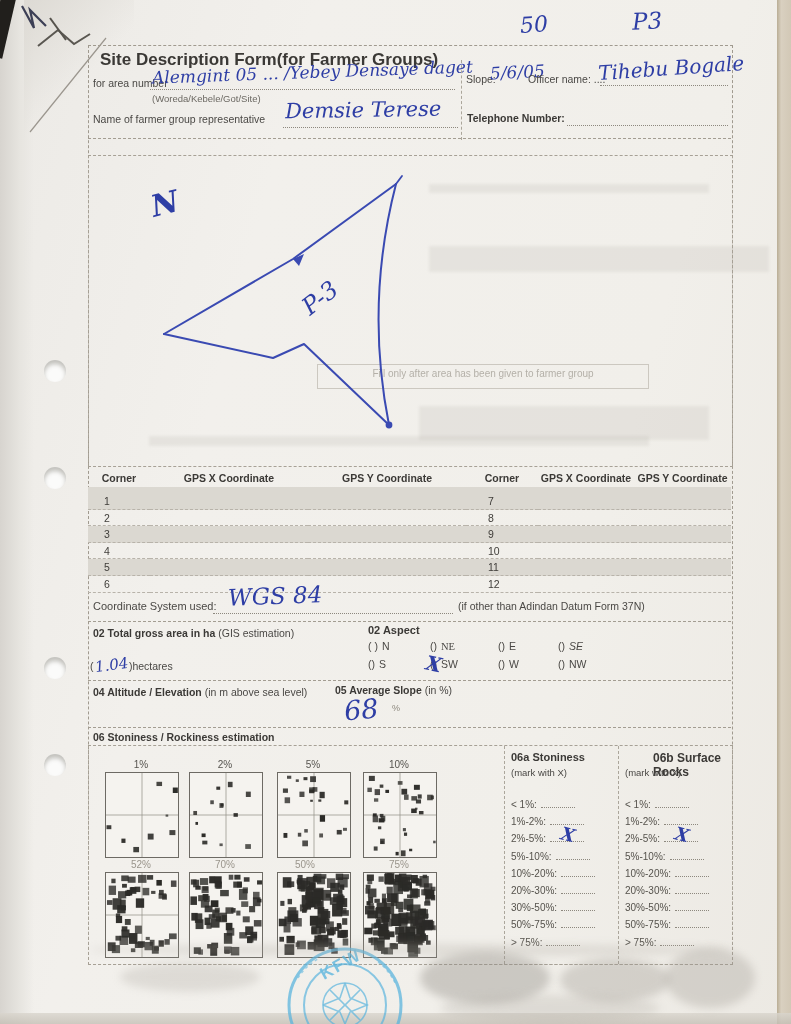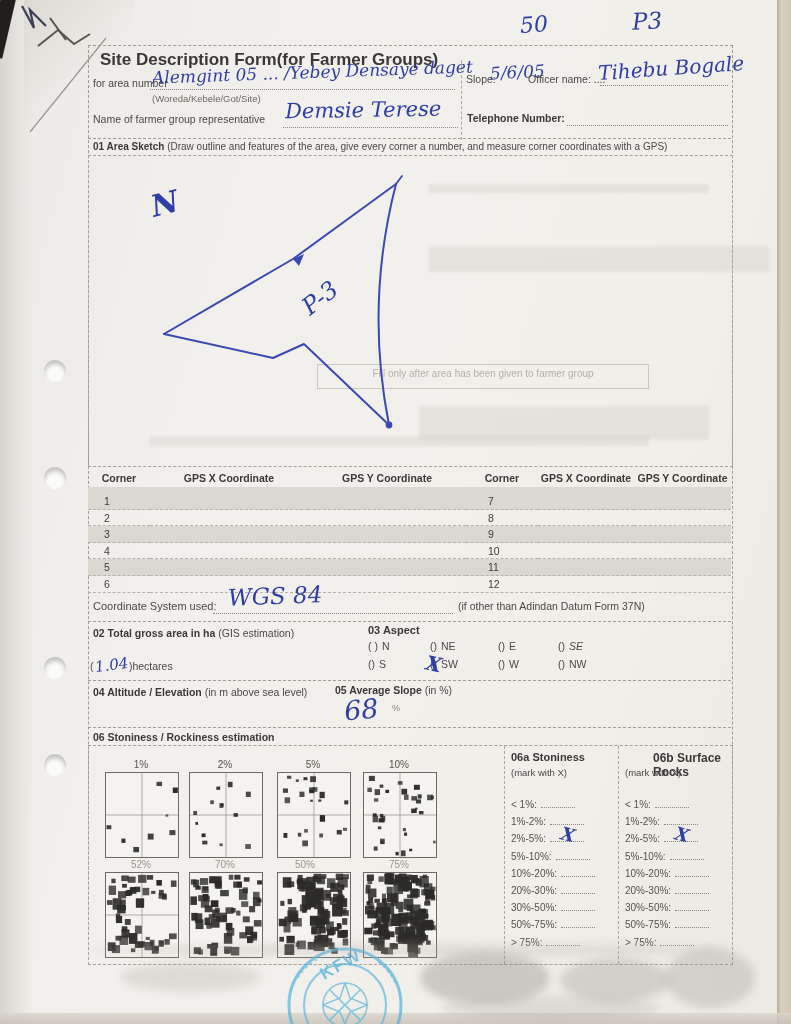--- a/index.html
+++ b/index.html
@@ -71,24 +71,20 @@
   <div class="abs printed" style="left:528px;top:73px;font-size:10.5px">Officer name: ....</div>
   <div class="abs leader" style="left:600px;top:74px;width:128px"></div>
   <div class="abs hw" style="left:598px;top:56px;font-size:20px;transform:rotate(-4deg)">Tihebu  Bogale</div>
   <div class="abs printed" style="left:93px;top:113px;font-size:10.5px">Name of farmer group representative</div>
   <div class="abs leader" style="left:283px;top:116px;width:175px"></div>
   <div class="abs hw" style="left:285px;top:98px;font-size:21px;transform:rotate(-1deg)">Demsie  Terese</div>
   <div class="abs b" style="left:467px;top:112px;font-size:10.5px">Telephone Number:</div>
   <div class="abs leader" style="left:567px;top:114px;width:161px"></div>
 
   <div class="abs hline" style="left:88px;top:138px;width:643px"></div>
-  <div class="abs" style="left:93px;top:141px;font-size:10px;width:636px">
-    <span class="b">01 Area Sketch</span>
-    <span class="printed">(Draw outline and features of the area, give every corner a number, and measure corner coordinates with a GPS)</span>
-  </div>
   <div class="abs" style="left:88px;top:155px;width:643px;height:310px;border:1px dashed #a7a196">
 
     <div class="abs bleedbar" style="left:340px;top:28px;width:280px;height:9px"></div>
     <div class="abs bleedbar" style="left:340px;top:90px;width:340px;height:26px"></div>
     <div class="abs bleedbar" style="left:330px;top:250px;width:290px;height:34px"></div>
     <div class="abs bleedbar" style="left:60px;top:280px;width:500px;height:10px"></div>
     <div class="abs" style="left:228px;top:208px;width:330px;height:20px;border:1px solid #ccc8c0;color:#b4b0a8;font-size:10px;padding-top:3px;text-align:center;filter:blur(.6px)">Fill only after area has been given to farmer group</div>
 
     <svg id="sketch-svg" style="position:absolute;left:0;top:0;width:643px;height:310px">
         <path d="M307,28 Q276,148 300,269" fill="none" stroke="#3a4ab2" stroke-width="2" stroke-linejoin="round" stroke-linecap="round"></path>
@@ -170,24 +166,24 @@
   <div class="abs printed" style="left:458px;top:600px;font-size:10.5px">(if other than Adindan Datum Form 37N)</div>
 
   <div class="abs hline" style="left:88px;top:621px;width:643px"></div>
   <div class="abs" style="left:93px;top:627px;font-size:10.5px">
     <span class="b">02 Total gross area in ha</span>
     <span class="printed">(GIS estimation)</span>
   </div>
   <div class="abs printed" style="left:90px;top:656px;font-size:10.5px">
     <span>(</span><span class="hw" style="font-size:15px;display:inline-block;transform:rotate(-8deg);margin:0 1px">1.04</span><span>)hectares</span>
   </div>
-  <div class="abs b" style="left:368px;top:624px;font-size:11px">03 Aspect</div>
+  <div class="abs b" style="left:368px;top:624px;font-size:11px">02 Aspect</div>
   <div class="abs" id="aspect-grid" style="left:368px;top:640px;width:280px;display:grid;grid-template-columns:62px 68px 60px 70px;grid-auto-rows:18px">
       <div style="position:relative;font-size:10.5px;color:#4a4845"><span>( )</span><span style="margin-left: 4px;">N</span></div>
-      <div style="position:relative;font-size:10.5px;color:#4a4845"><span>()</span><span style="margin-left: 4px;">NE</span></div>
+      <div style="position:relative;font-size:10.5px;color:#4a4845"><span>()</span><span style="margin-left: 4px; font-family: Liberation Serif, serif;">NE</span></div>
       <div style="position:relative;font-size:10.5px;color:#4a4845"><span>()</span><span style="margin-left: 4px;">E</span></div>
       <div style="position:relative;font-size:10.5px;color:#4a4845"><span>()</span><span style="margin-left: 4px; font-style: italic;">SE</span></div>
       <div style="position:relative;font-size:10.5px;color:#4a4845"><span>()</span><span style="margin-left: 4px;">S</span></div>
       <div style="position:relative;font-size:10.5px;color:#4a4845"><span>()</span><span style="margin-left: 4px;">SW</span><div class="hw" style="position:absolute;left:-4px;top:-6px;font-size:20px;font-weight:bold;transform:rotate(12deg)">X</div></div>
       <div style="position:relative;font-size:10.5px;color:#4a4845"><span>()</span><span style="margin-left: 4px;">W</span></div>
       <div style="position:relative;font-size:10.5px;color:#4a4845"><span>()</span><span style="margin-left: 4px;">NW</span></div>
     </div>
 
   <div class="abs hline" style="left:88px;top:680px;width:643px"></div>
   <div class="abs" style="left:93px;top:686px;font-size:10.5px">

